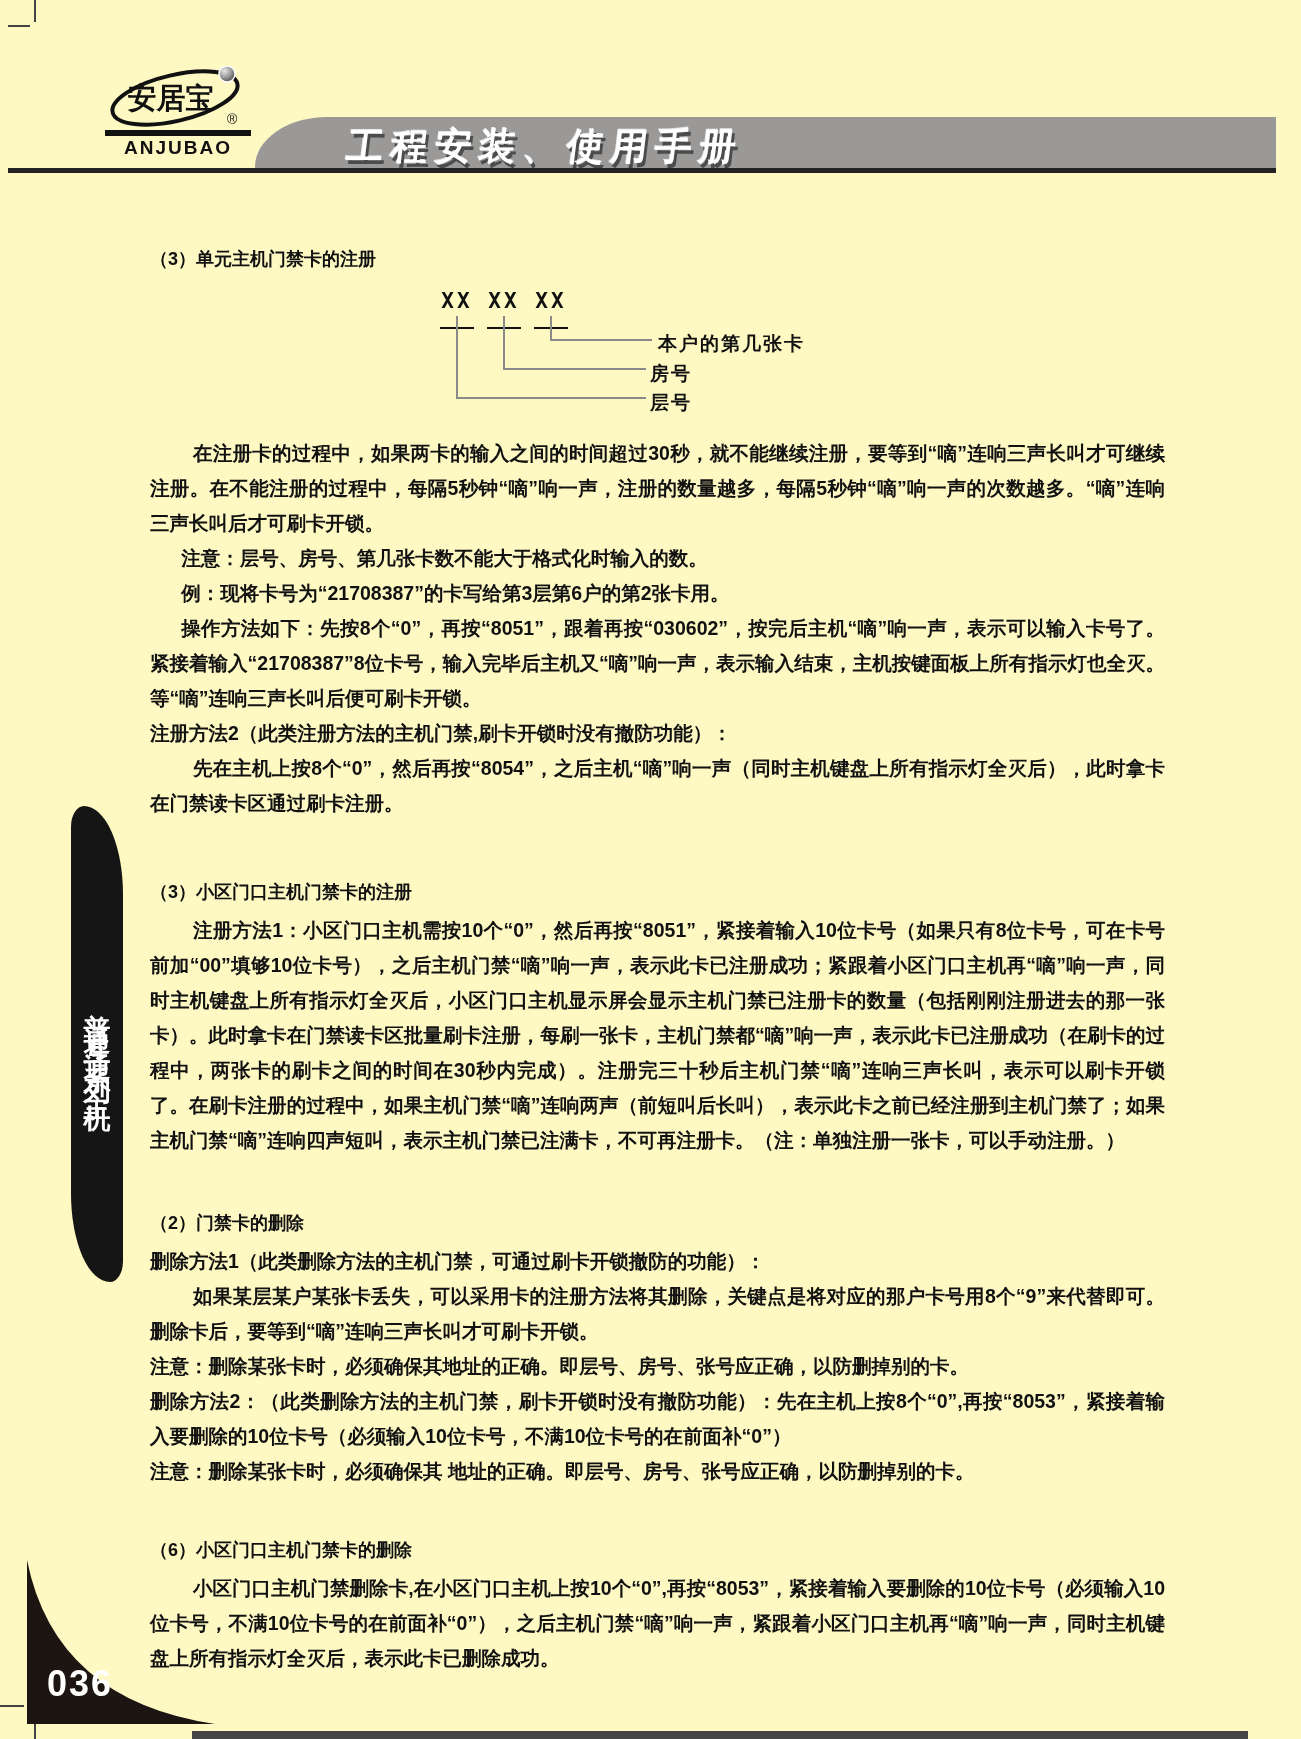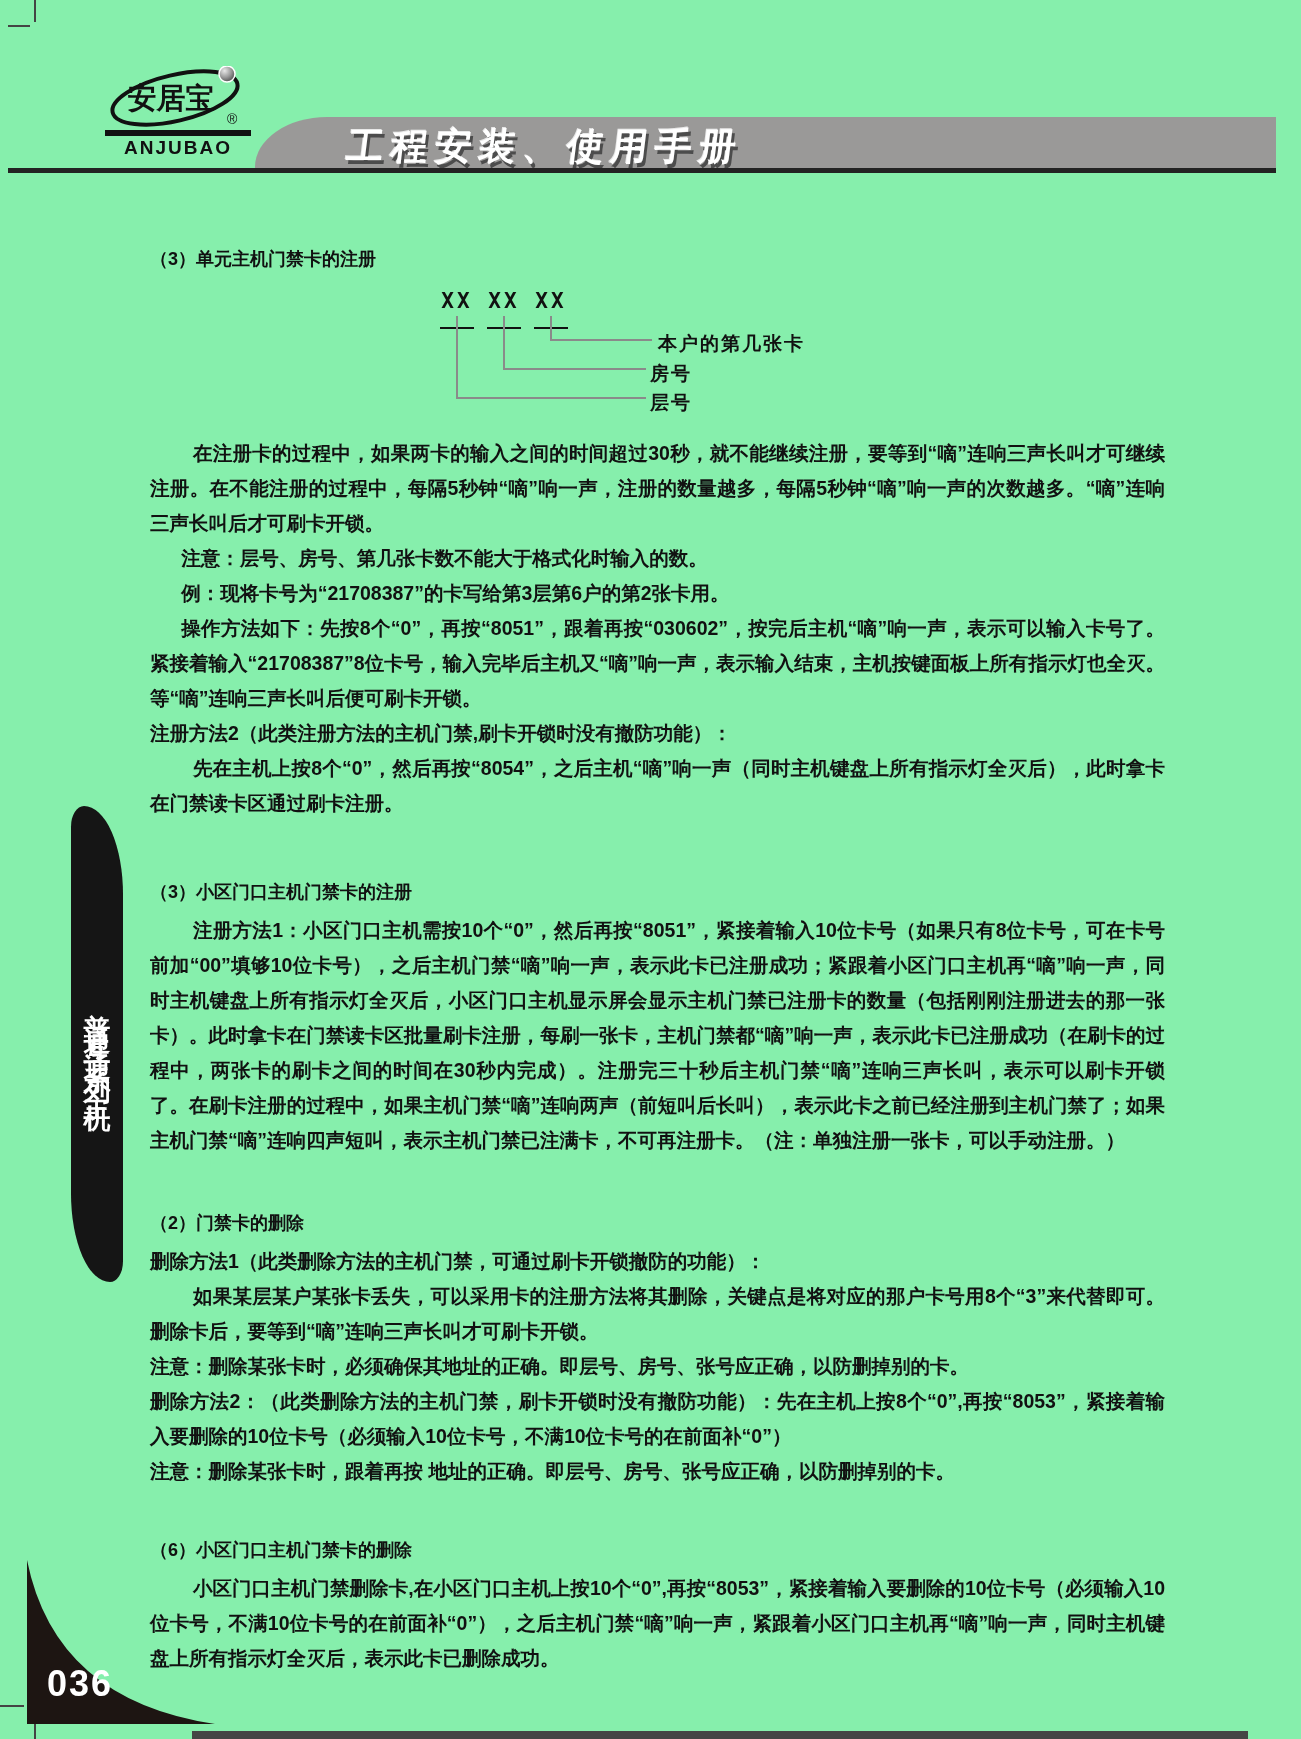--- a/index.html
+++ b/index.html
@@ -1,17 +1,17 @@
 <!DOCTYPE html>
 <html><head>
 <meta charset="utf-8">
 <style>
   html,body{margin:0;padding:0;background:#fff;}
   .page{
-    position:relative;width:1301px;height:1739px;background:#86efac;overflow:hidden;
+    position:relative;width:1301px;height:1739px;background:#fef9c3;overflow:hidden;
     font-family:"Liberation Sans","DejaVu Sans",sans-serif;color:#111;
   }
   
   .mark{position:absolute;background:#444;}
   
   .logo{position:absolute;left:103px;top:66px;width:152px;height:92px;}
   .banner{
     position:absolute;left:255px;top:117px;width:1021px;height:51px;
     border-top-left-radius:72px 50px;
   }
@@ -127,24 +127,24 @@
     </div>
 
     <div class="sec sec-4">
       <h2>（3）小区门口主机门禁卡的注册</h2>
       <p class="ind2">注册方法1：小区门口主机需按10个“0”，然后再按“8051”，紧接着输入10位卡号（如果只有8位卡号，可在卡号前加“00”填够10位卡号），之后主机门禁“嘀”响一声，表示此卡已注册成功；紧跟着小区门口主机再“嘀”响一声，同时主机键盘上所有指示灯全灭后，小区门口主机显示屏会显示主机门禁已注册卡的数量（包括刚刚注册进去的那一张卡）。此时拿卡在门禁读卡区批量刷卡注册，每刷一张卡，主机门禁都“嘀”响一声，表示此卡已注册成功（在刷卡的过程中，两张卡的刷卡之间的时间在30秒内完成）。注册完三十秒后主机门禁“嘀”连响三声长叫，表示可以刷卡开锁了。在刷卡注册的过程中，如果主机门禁“嘀”连响两声（前短叫后长叫），表示此卡之前已经注册到主机门禁了；如果主机门禁“嘀”连响四声短叫，表示主机门禁已注满卡，不可再注册卡。（注：单独注册一张卡，可以手动注册。）</p>
     </div>
 
     <div class="sec sec-5">
       <h2>（2）门禁卡的删除</h2>
       <p>删除方法1（此类删除方法的主机门禁，可通过刷卡开锁撤防的功能）：</p>
-      <p class="ind2">如果某层某户某张卡丢失，可以采用卡的注册方法将其删除，关键点是将对应的那户卡号用8个“3”来代替即可。删除卡后，要等到“嘀”连响三声长叫才可刷卡开锁。</p>
+      <p class="ind2">如果某层某户某张卡丢失，可以采用卡的注册方法将其删除，关键点是将对应的那户卡号用8个“9”来代替即可。删除卡后，要等到“嘀”连响三声长叫才可刷卡开锁。</p>
       <p>注意：删除某张卡时，必须确保其地址的正确。即层号、房号、张号应正确，以防删掉别的卡。</p>
       <p>删除方法2：（此类删除方法的主机门禁，刷卡开锁时没有撤防功能）：先在主机上按8个“0”,再按“8053”，紧接着输入要删除的10位卡号（必须输入10位卡号，不满10位卡号的在前面补“0”）</p>
-      <p>注意：删除某张卡时，跟着再按 地址的正确。即层号、房号、张号应正确，以防删掉别的卡。</p>
+      <p>注意：删除某张卡时，必须确保其 地址的正确。即层号、房号、张号应正确，以防删掉别的卡。</p>
     </div>
 
     <div class="sec sec-6">
       <h2>（6）小区门口主机门禁卡的删除</h2>
       <p class="ind2">小区门口主机门禁删除卡,在小区门口主机上按10个“0”,再按“8053”，紧接着输入要删除的10位卡号（必须输入10位卡号，不满10位卡号的在前面补“0”），之后主机门禁“嘀”响一声，紧跟着小区门口主机再“嘀”响一声，同时主机键盘上所有指示灯全灭后，表示此卡已删除成功。</p>
     </div>
 
   </div>
 
   <div class="page-corner">

